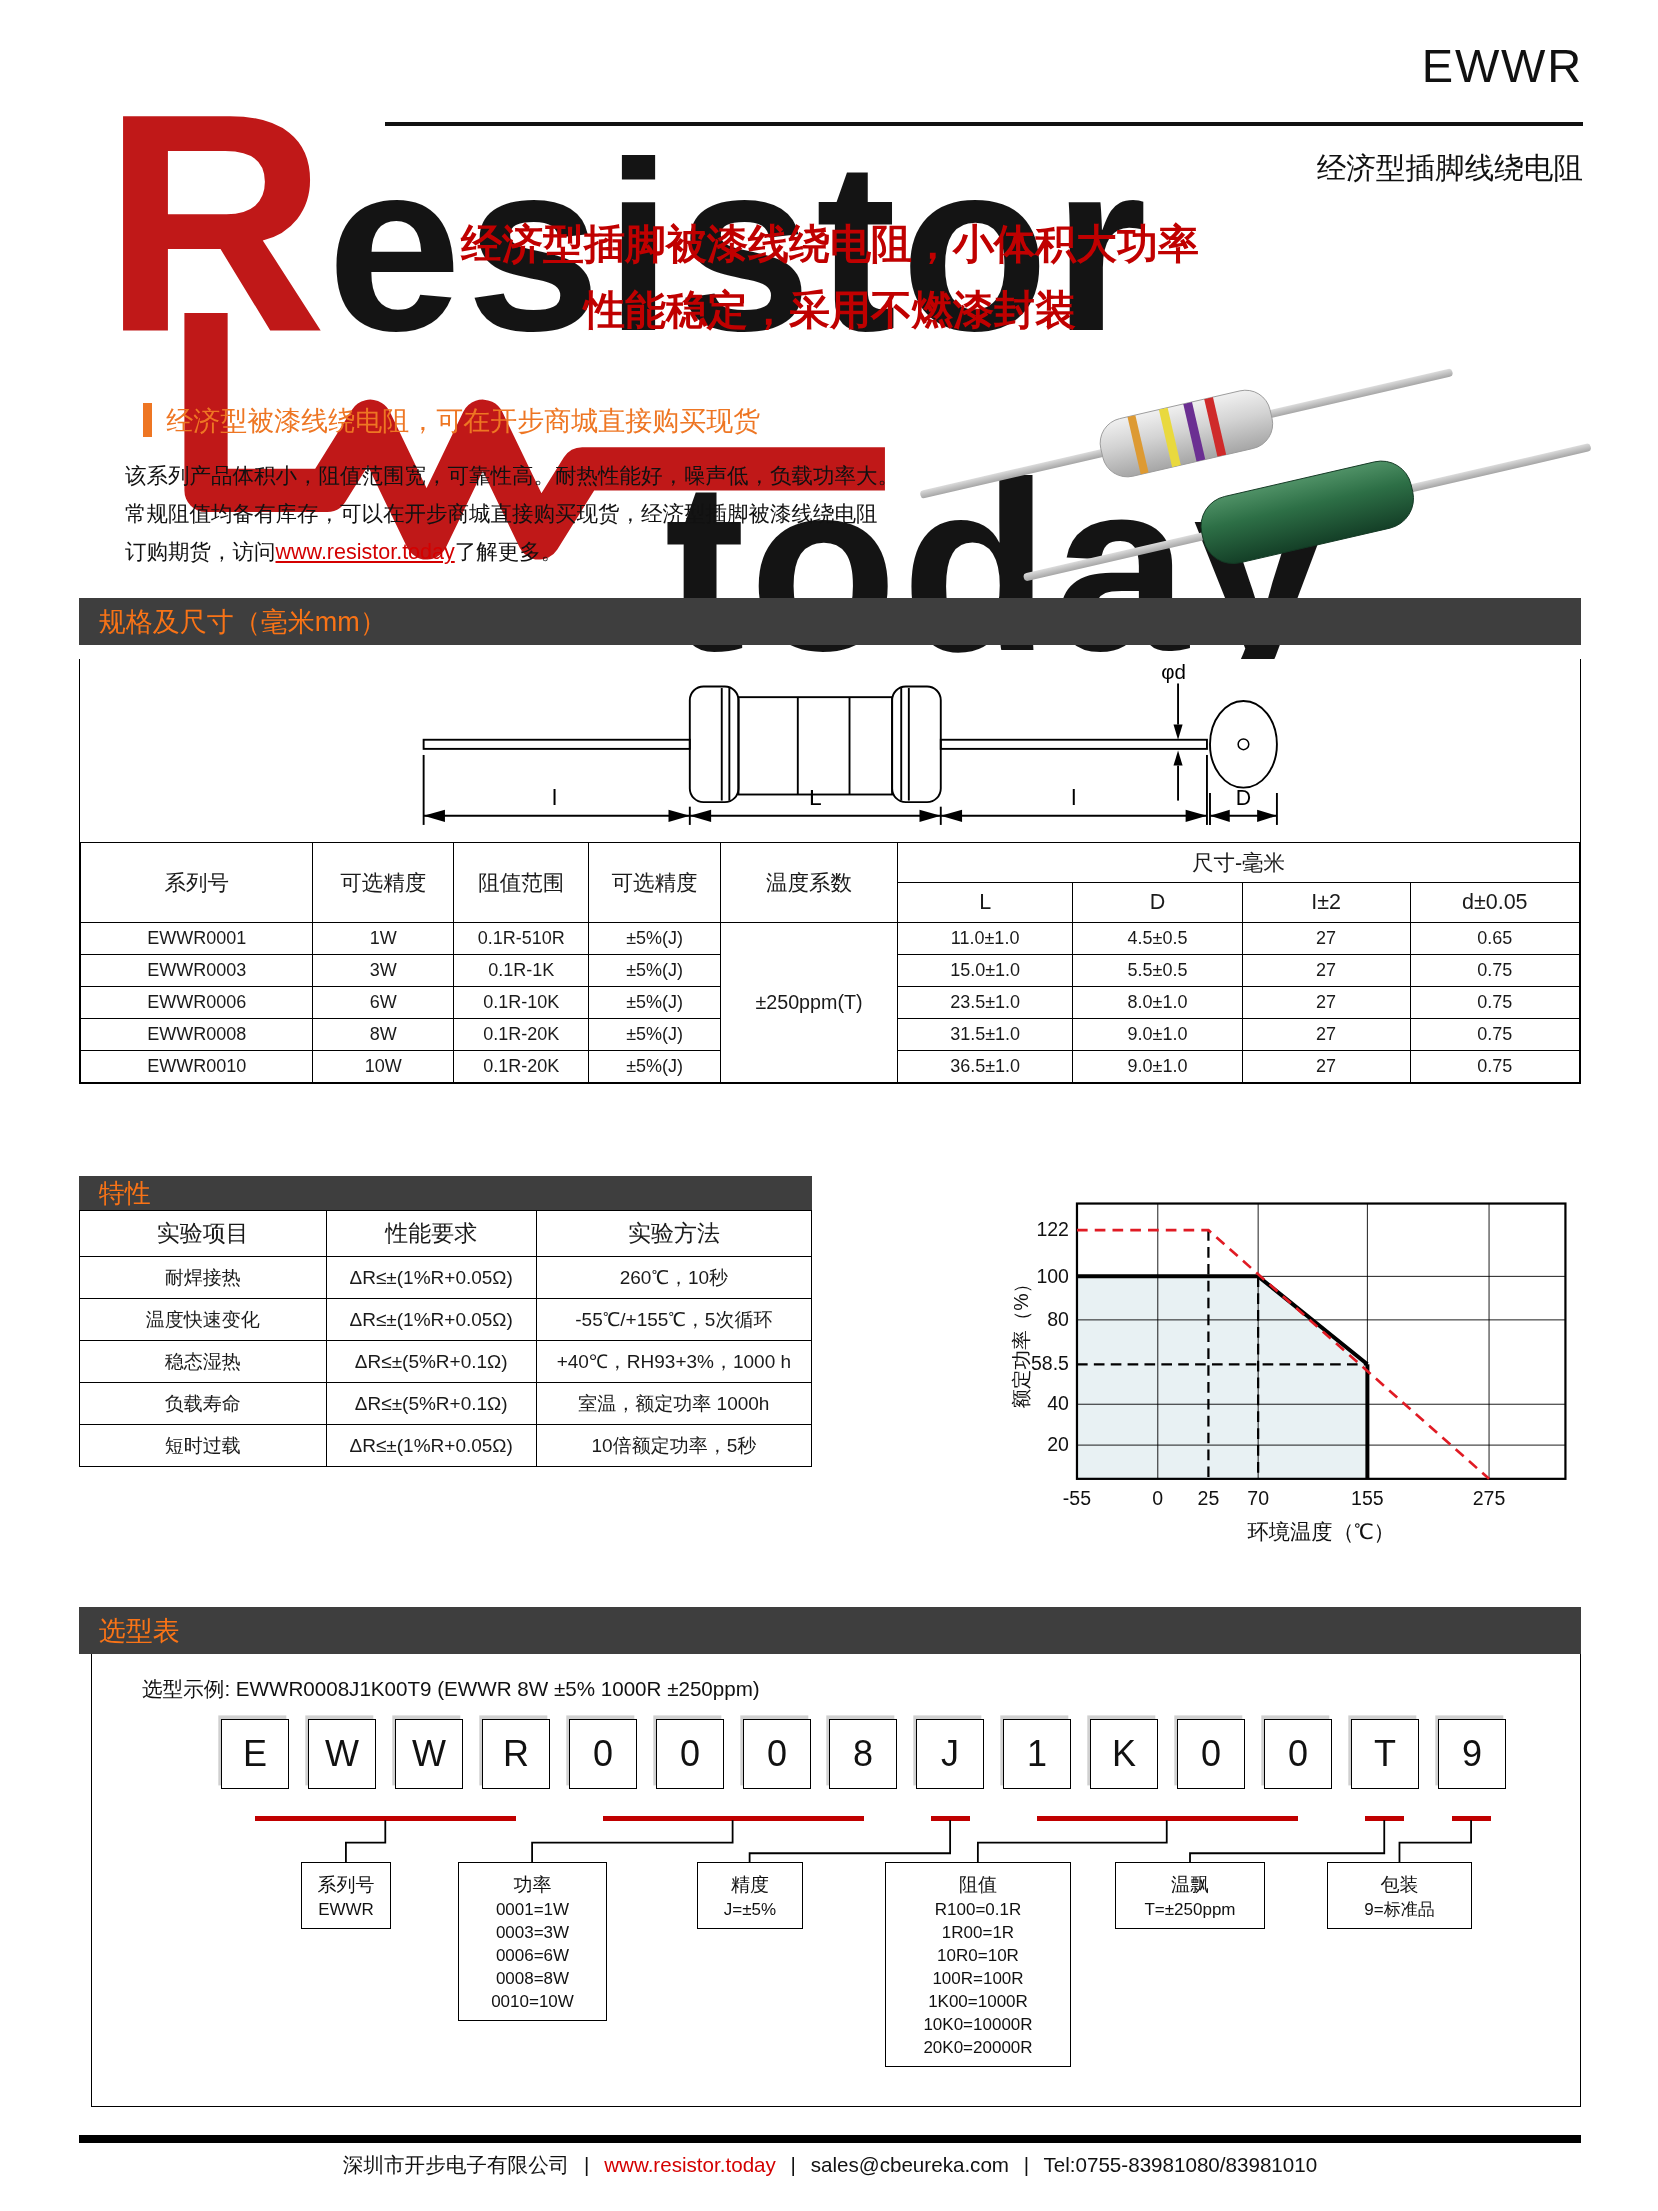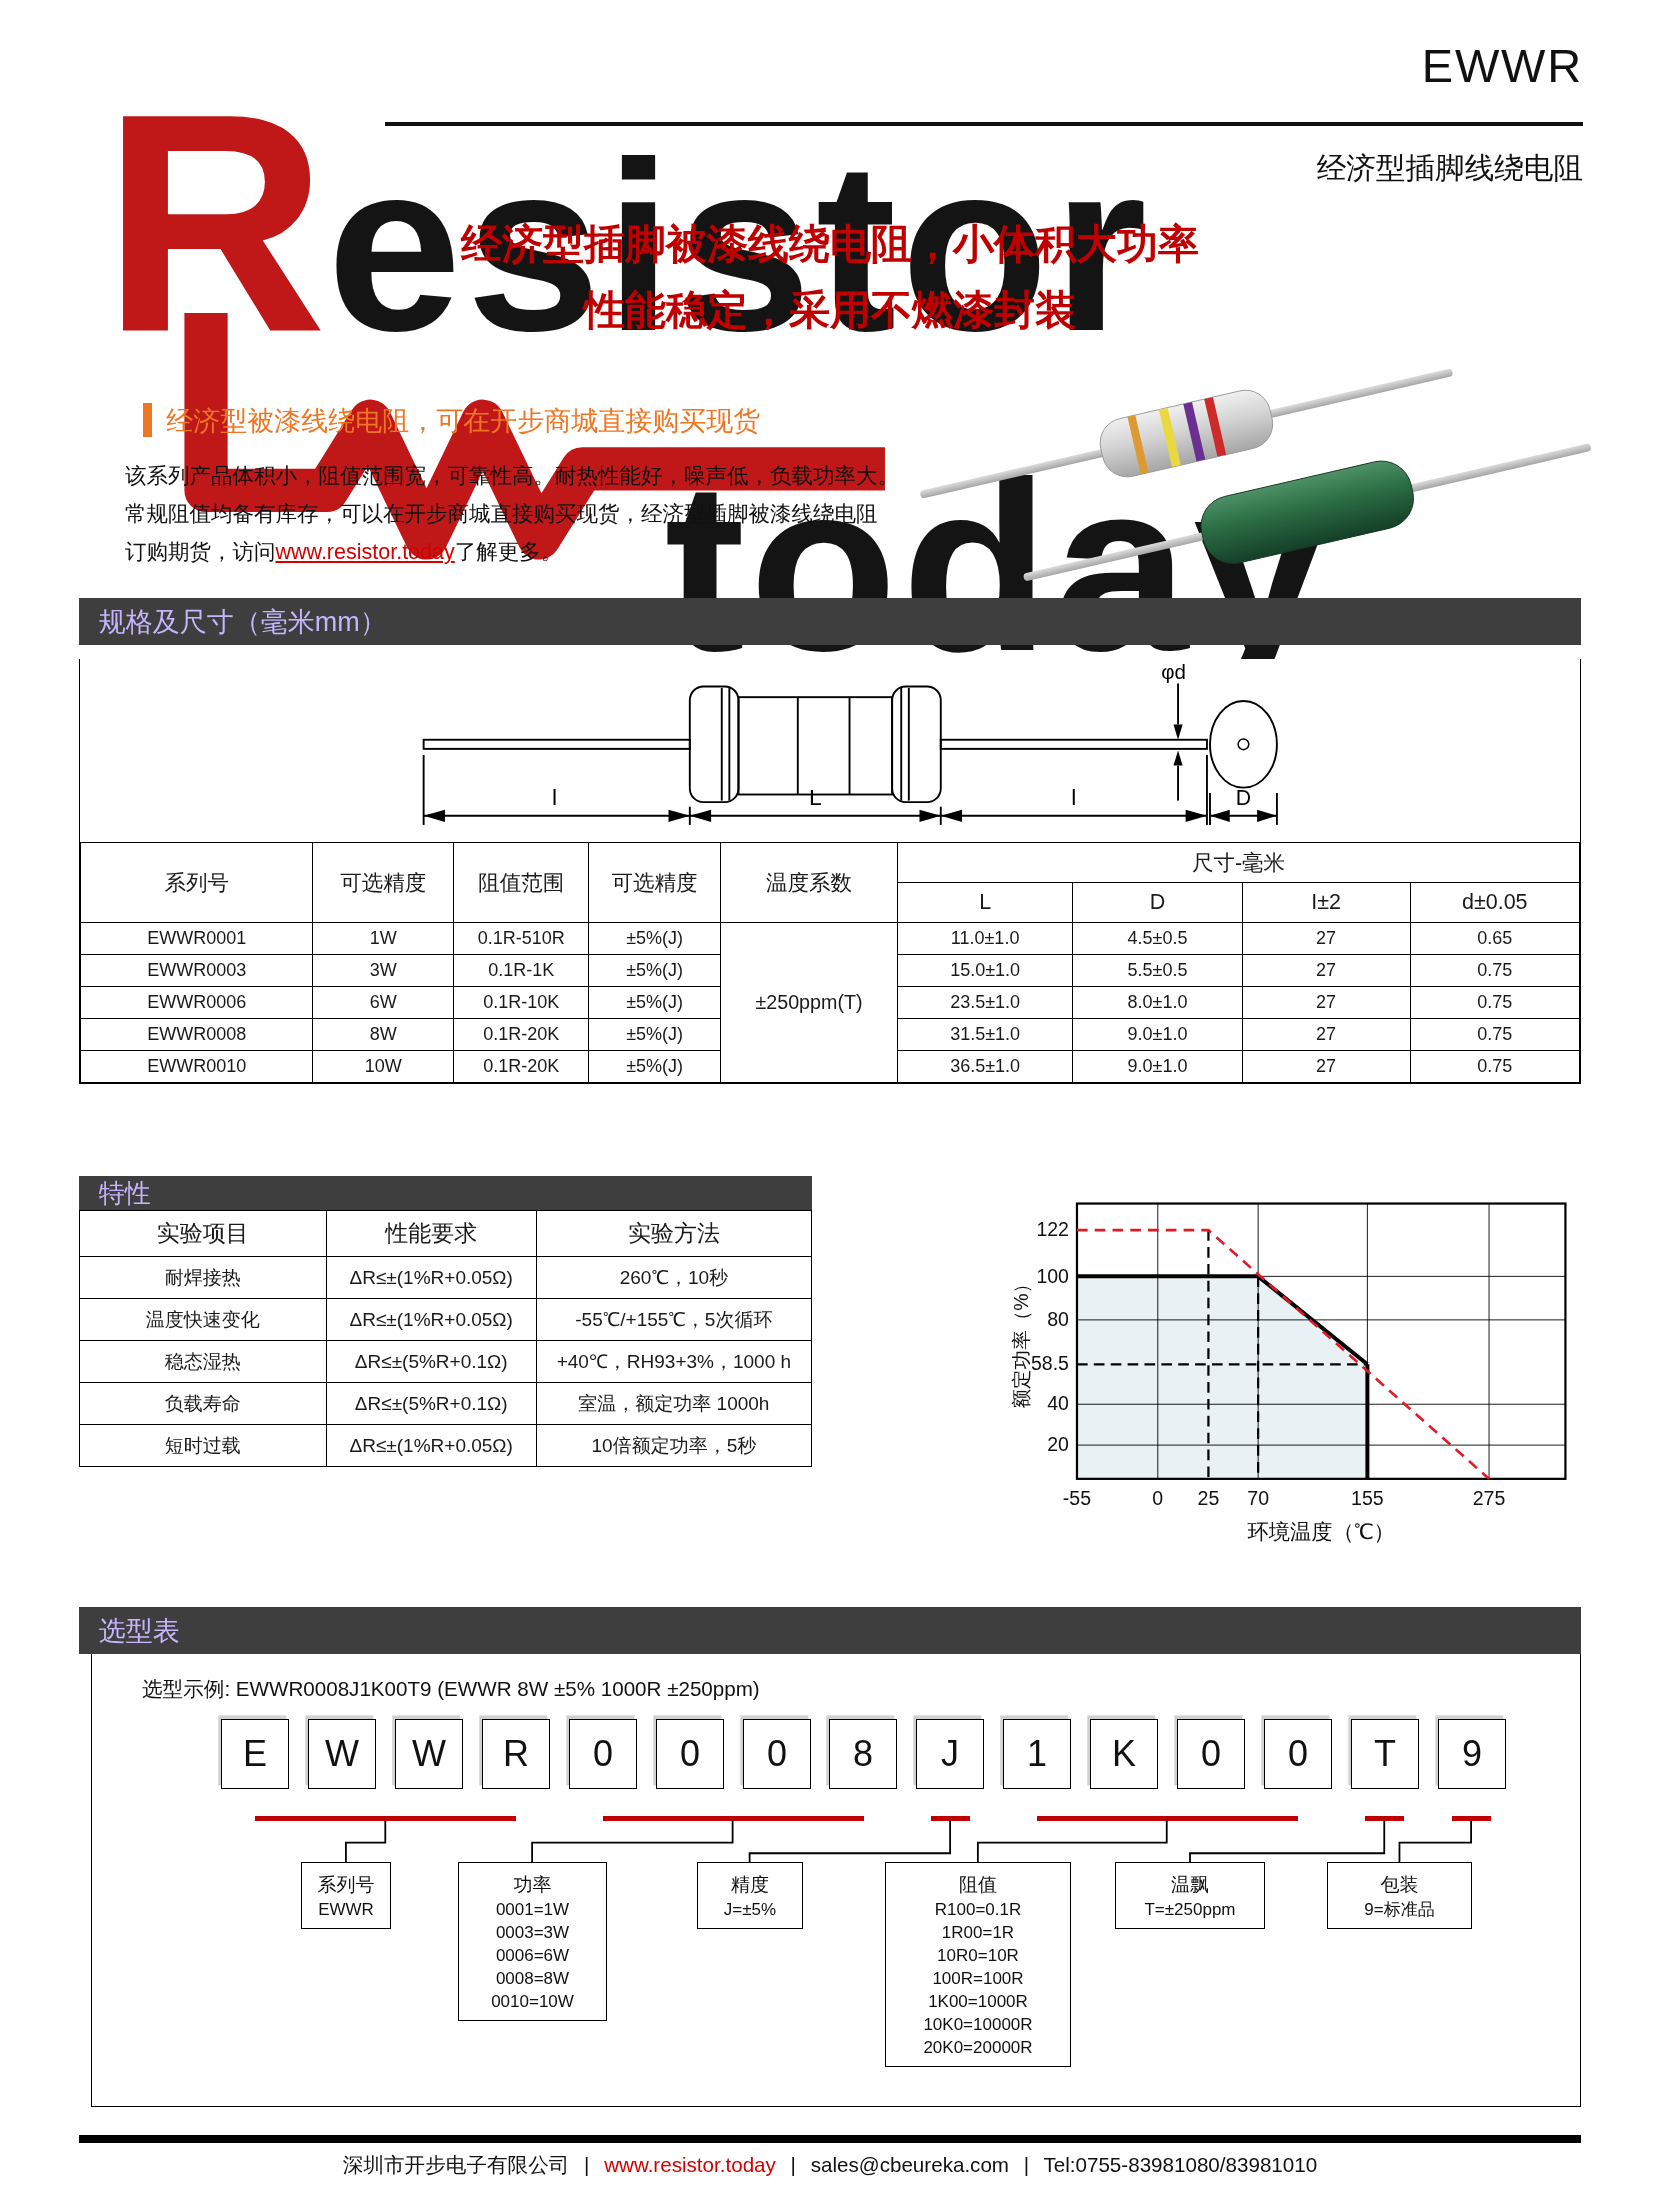--- a/index.html
+++ b/index.html
@@ -15,21 +15,21 @@
   .hero-title{position:absolute;left:79px;top:211px;width:1502px;text-align:center;
               color:#c00000;font-size:41px;font-weight:bold;line-height:66px;}
   .intro-heading{position:absolute;left:123px;top:403px;display:flex;padding-left:20px;}
   .intro-heading .bar{width:9px;height:34px;background:#ee7623;margin-right:14.3px;}
   .intro-heading .txt{color:#ee7623;font-size:27px;}
   .intro-para{position:absolute;left:125px;top:457px;width:824px;font-size:21.5px;line-height:38px;color:#111;}
   .intro-para a{color:#d40000;text-decoration:underline;}
   .photo{position:absolute;left:900px;top:351px;width:725px;height:251px;}
   
   .section{position:absolute;left:79px;width:1502px;box-sizing:border-box;}
-  .section-bar{height:47px;background:#3e3e3e;color:#c4b5fd;font-size:27px;display:flex;
+  .section-bar{height:47px;background:#3e3e3e;color:#f97316;font-size:27px;display:flex;
                align-items:center;padding-left:19.7px;box-sizing:border-box;}
   .section-body{border:1.8px solid #000;border-top:none;background:#fff;box-sizing:border-box;}
   
   .dim-svg{display:block;margin:14.3px auto 3.6px auto;}
   table{border-collapse:collapse;width:100%;table-layout:fixed;}
   .spec-table th,.spec-table td{border-left:0.9px solid #000;border-right:0.9px solid #000;
     border-top:1.8px solid #000;border-bottom:1.8px solid #000;text-align:center;
     font-weight:normal;padding:0 3.6px;overflow:hidden;white-space:nowrap;}
   .spec-table th{font-size:21.5px;height:39px;}
   .spec-table td{font-size:18px;height:31px;}

